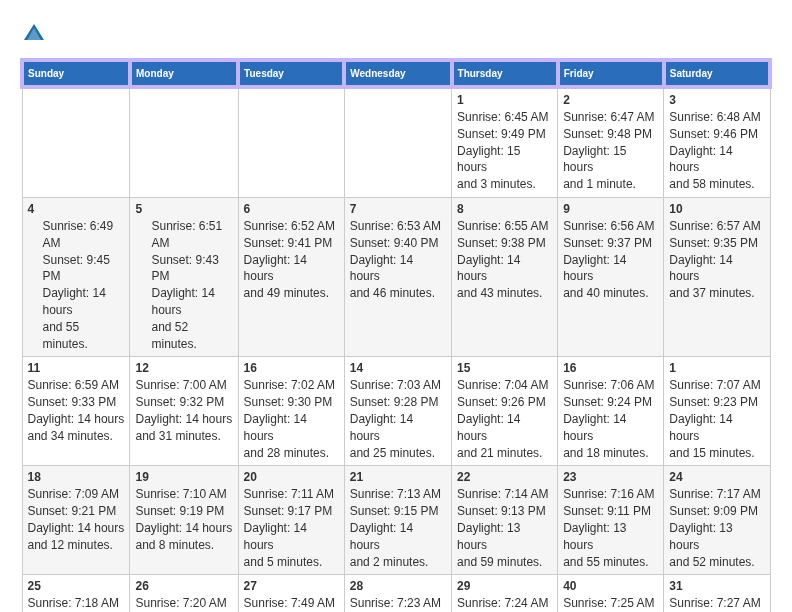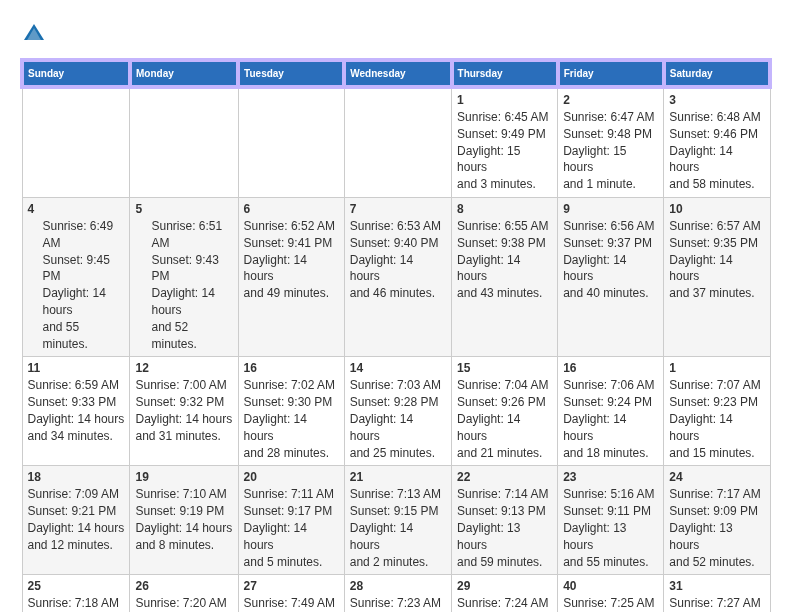--- a/index.html
+++ b/index.html
@@ -284,21 +284,21 @@
         </td>
         <td>
           <div class="day-number">22</div>
           <div class="day-info" style="white-space: pre-line;">Sunrise: 7:14 AM
 Sunset: 9:13 PM
 Daylight: 13 hours
 and 59 minutes.</div>
         </td>
         <td>
           <div class="day-number">23</div>
-          <div class="day-info" style="white-space: pre-line;">Sunrise: 5:16 AM
+          <div class="day-info" style="white-space: pre-line;">Sunrise: 7:16 AM
 Sunset: 9:11 PM
 Daylight: 13 hours
 and 55 minutes.</div>
         </td>
         <td>
           <div class="day-number">24</div>
           <div class="day-info" style="white-space: pre-line;">Sunrise: 7:17 AM
 Sunset: 9:09 PM
 Daylight: 13 hours
 and 52 minutes.</div>

